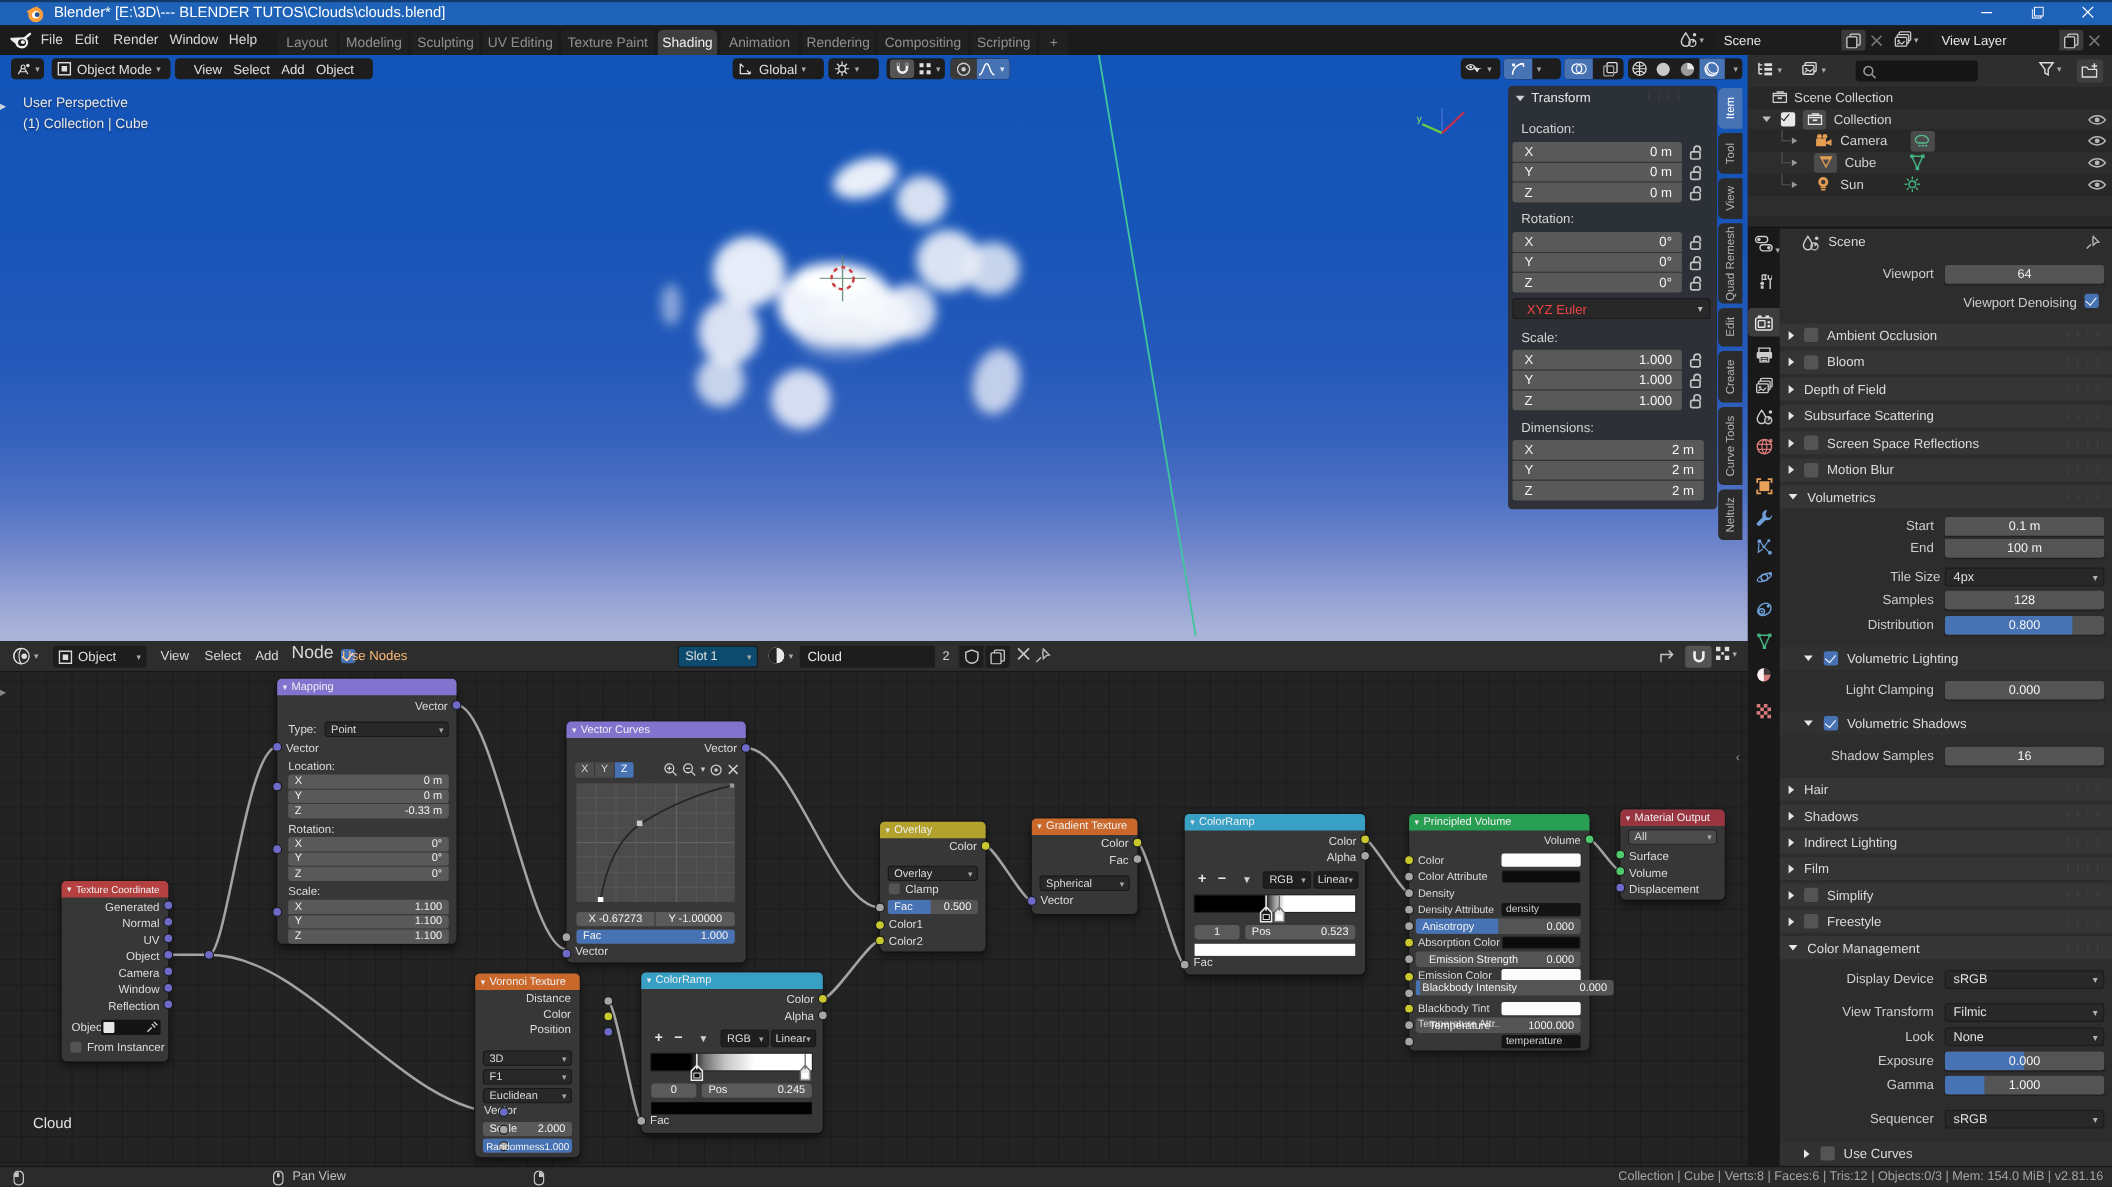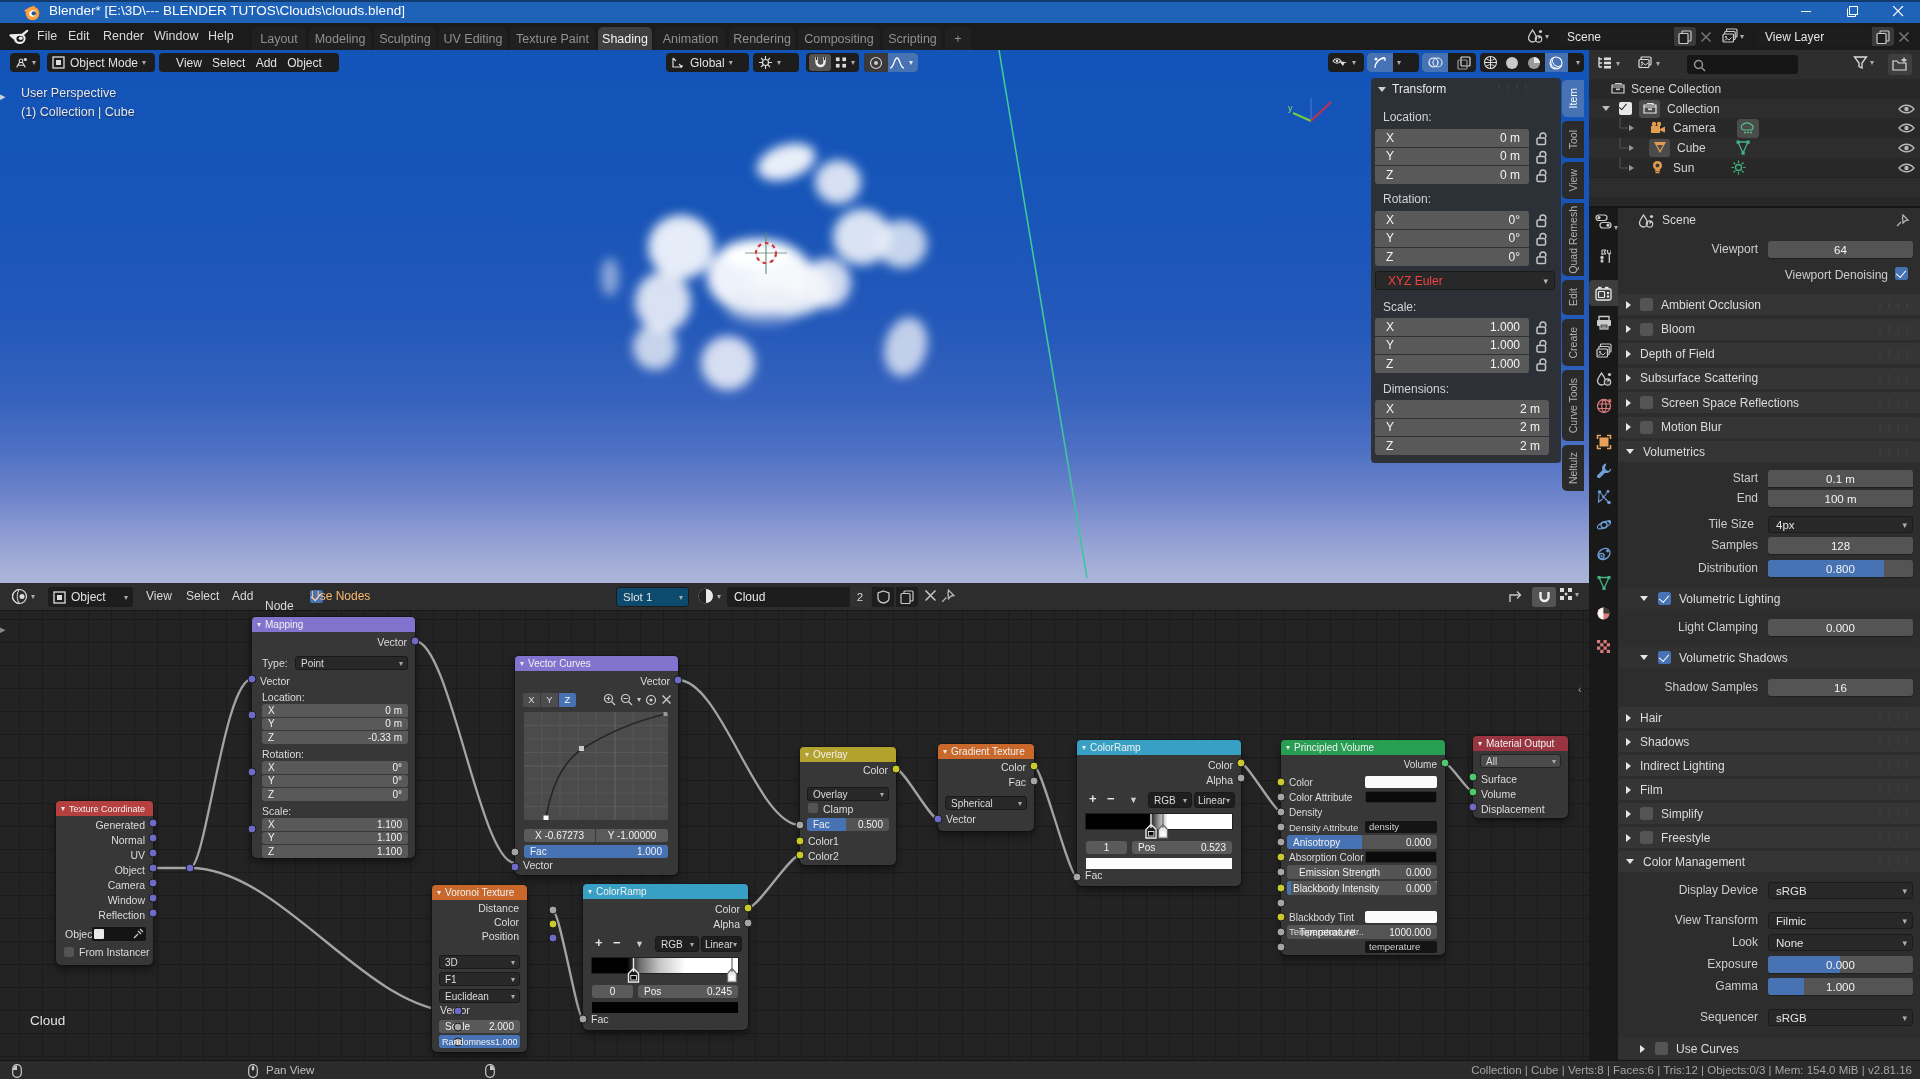--- a/index.html
+++ b/index.html
@@ -781,21 +781,21 @@
   <div class="phead" style="top:233px;border-radius:3px 3px 0 0">
         <span class="tri down"></span>
         <span style="margin-left:9px">Volumetrics</span>
         <span class="dots">⋮⋮⋮⋮</span>
       </div>
 
   <div class="plab" style="top:263px;right:162px">Start</div>
   <div class="pfld" style="top:262px;border-radius:3px 3px 0 0">0.1 m</div>
   <div class="plab" style="top:283px;right:162px">End</div>
   <div class="pfld" style="top:282px;border-radius:0 0 3px 3px">100 m</div>
-  <div class="plab" style="top:309px;right:166px">Tile Size</div>
+  <div class="plab" style="top:309px;right:156px">Tile Size</div>
   <div class="pdrop" style="top:308px">
         <span class="lab">4px</span>
         <span class="car">▾</span>
       </div>
   <div class="plab" style="top:330px;right:162px">Samples</div>
   <div class="pfld" style="top:329px">128</div>
   <div class="plab" style="top:353px;right:162px">Distribution</div>
   <div class="pfld" style="top:352px;overflow:hidden">
         <div style="position:absolute;left:0;top:0;width:116px;height:17px;background:#4772b3"></div>
         <span style="position:relative">0.800</span>
@@ -1189,21 +1189,21 @@
           <span class="val">0.000</span>
         </div>
   <div class="irow" style="top:112px">Absorption Color</div>
   <div class="abs" style="left:84px;top:111px;width:72px;height:12px;background:#0b0b0b;border-radius:2px;border:1px solid #2a2a2a"></div>
   <div class="nslide" style="left:6px;top:125px;width:150px;height:14px">
           <span class="lab" style="margin-left:12px">Emission Strength</span>
           <span class="val">0.000</span>
         </div>
   <div class="irow" style="top:142px">Emission Color</div>
   <div class="abs" style="left:84px;top:141px;width:72px;height:12px;background:#fbfbfb;border-radius:2px"></div>
-  <div class="nslide" style="left:6px;top:141px;width:150px;height:14px">
+  <div class="nslide" style="left:6px;top:151px;width:180px;height:14px">
           <div class="fill" style="width:4px"></div>
           <span class="lab">Blackbody Intensity</span>
           <span class="val">0.000</span>
         </div>
   <div class="irow" style="top:172px">Blackbody Tint</div>
   <div class="abs" style="left:84px;top:171px;width:72px;height:12px;background:#fbfbfb;border-radius:2px"></div>
   <div class="nslide" style="left:6px;top:185px;width:150px;height:14px">
           <span class="lab" style="margin-left:12px">Temperature</span>
           <span class="val">1000.000</span>
         </div>
@@ -1305,21 +1305,21 @@
     <svg width="13" height="13" style="margin-left:5px" viewBox="0 0 13 13">
           <rect x="1" y="1" width="11" height="11" fill="none" stroke="#ddd" stroke-width="1.3"></rect>
           <rect x="4" y="4" width="5" height="5" fill="#ddd"></rect>
         </svg>
     <span style="margin-left:5px;color:#e0e0e0;font-size:12px">Object</span>
     <span style="margin-left:auto;margin-right:5px;color:#ababab;font-size:8px">▾</span>
   </div>
   <div class="abs" style="left:146px;top:6px;color:#d9d9d9;font-size:12px">View</div>
   <div class="abs" style="left:186px;top:6px;color:#d9d9d9;font-size:12px">Select</div>
   <div class="abs" style="left:232px;top:6px;color:#d9d9d9;font-size:12px">Add</div>
-  <div class="abs" style="left:265px;top:16px;color:#d9d9d9;font-size:12px">Node</div>
+  <div class="abs" style="left:265px;top:2px;color:#d9d9d9;font-size:16px">Node</div>
   <div class="chk on" style="left:310px;top:7px"></div>
   <div class="abs" style="left:311px;top:6px;color:#fdba74;font-size:12px">Use Nodes</div>
   <div class="row" style="position:absolute;left:616px;top:4px;width:73px;height:20px;background:#0c4a6e;border:1px solid #1a1a1a;border-radius:3px">
     <span style="margin-left:6px;color:#e0e0e0;font-size:11.5px">Slot 1</span>
     <span style="margin-left:auto;margin-right:5px;color:#ababab;font-size:8px">▾</span>
   </div>
   <div class="row" style="position:absolute;left:697px;top:4px;gap:2px">
     <svg width="18" height="18" viewBox="0 0 18 18">
           <circle cx="9" cy="9" r="7.5" fill="#e8e8e8"></circle>
           <path d="M9 1.5 a7.5 7.5 0 0 0 0 15 Z" fill="#232323"></path>

